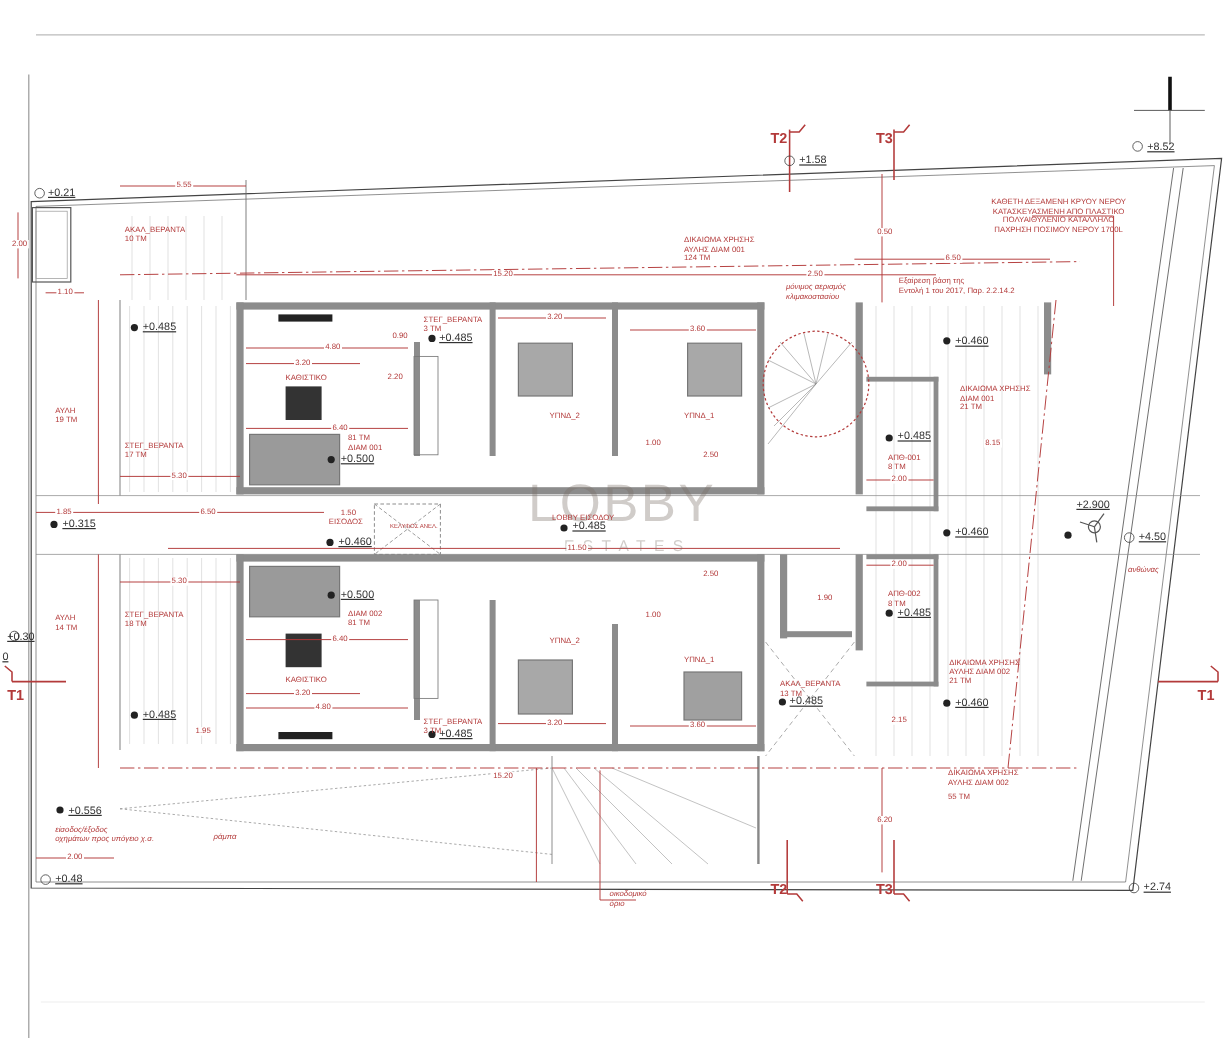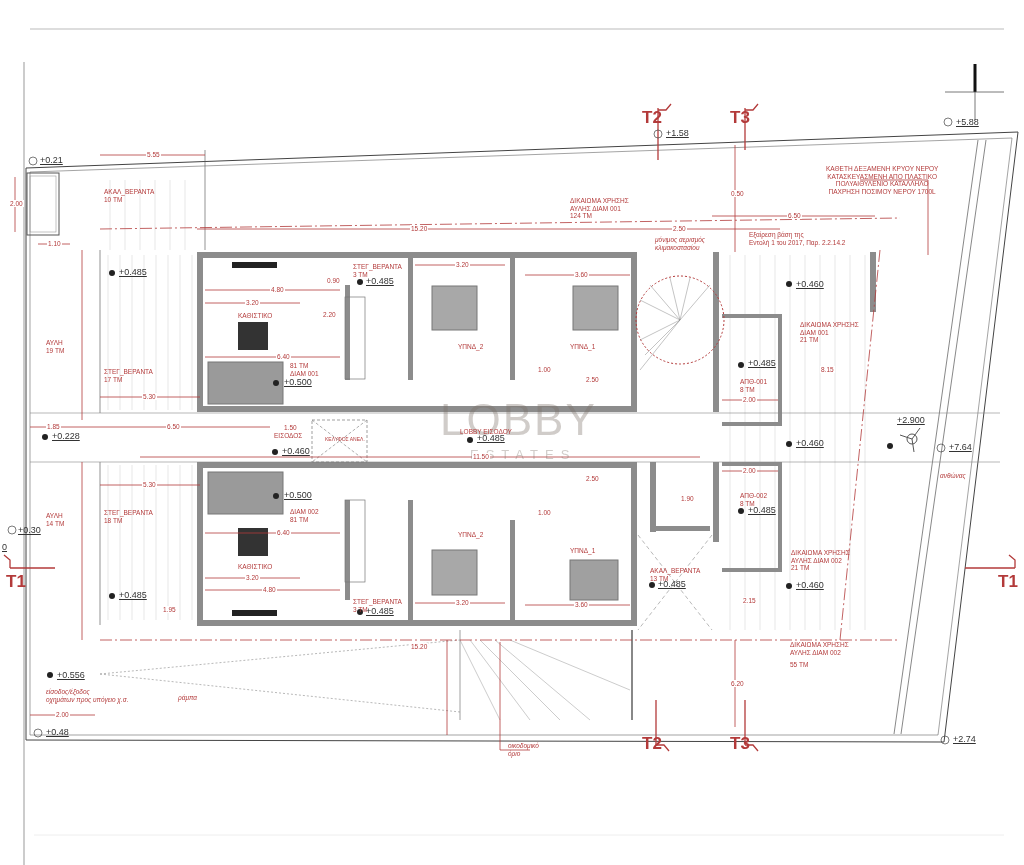--- a/index.html
+++ b/index.html
@@ -1,21 +1,21 @@
 <!DOCTYPE html>
 <html><head>
 <meta charset="utf-8">
 <style>
   html,body{margin:0;padding:0;background:#fff;}
   body{width:1024px;height:865px;position:relative;overflow:hidden;font-family:"Liberation Sans",sans-serif;}
   #plan{position:absolute;left:0;top:0;width:1024px;height:865px;}
   .lbl{position:absolute;color:#b33a3a;font-size:6.5px;line-height:7.5px;white-space:nowrap;font-family:"Liberation Sans",sans-serif;}
   .lvl{position:absolute;color:#333;font-size:9px;line-height:10px;white-space:nowrap;text-decoration:underline;font-family:"Liberation Sans",sans-serif;}
   .dim{position:absolute;color:#b33a3a;font-size:6.5px;line-height:7px;white-space:nowrap;font-family:"Liberation Sans",sans-serif;background:#fff;padding:0 1px;}
-  .sec{position:absolute;color:#b33a3a;font-size:17px;font-weight:bold;font-family:"Liberation Sans",sans-serif;}
+  .sec{position:absolute;color:#b33a3a;font-size:12px;font-weight:bold;font-family:"Liberation Sans",sans-serif;}
   .wm{position:absolute;color:rgba(120,110,100,0.35);font-size:44px;letter-spacing:2px;font-family:"Liberation Sans",sans-serif;}
   .wm2{position:absolute;color:rgba(120,110,100,0.35);font-size:13px;letter-spacing:7px;font-family:"Liberation Sans",sans-serif;}
   .center{text-align:center;}
   .ital{font-style:italic;}
 </style>
 </head>
 <body>
 
 <svg id="plan" viewBox="0 0 1024 865" xmlns="http://www.w3.org/2000/svg">
 
@@ -249,24 +249,24 @@
 
 <div class="sec" style="left:642px;top:108px;">T2</div>
 <div class="sec" style="left:730px;top:108px;">T3</div>
 <div class="sec" style="left:642px;top:734px;">T2</div>
 <div class="sec" style="left:730px;top:734px;">T3</div>
 <div class="sec" style="left:6px;top:572px;">T1</div>
 <div class="sec" style="left:998px;top:572px;">T1</div>
 
 <div class="lvl" style="left:40px;top:155px;">+0.21</div>
 <div class="lvl" style="left:666px;top:128px;">+1.58</div>
-<div class="lvl" style="left:956px;top:117px;">+5.88</div>
-<div class="lvl" style="left:949px;top:442px;">+7.64</div>
+<div class="lvl" style="left:956px;top:117px;">+8.52</div>
+<div class="lvl" style="left:949px;top:442px;">+4.50</div>
 <div class="lvl" style="left:897px;top:415px;">+2.900</div>
-<div class="lvl" style="left:18px;top:525px;">+0.30</div>
+<div class="lvl" style="left:6px;top:525px;">+0.30</div>
 <div class="lvl" style="left:2px;top:542px;">0</div>
 <div class="lvl" style="left:46px;top:727px;">+0.48</div>
 <div class="lvl" style="left:953px;top:734px;">+2.74</div>
 
 <div class="lbl" style="left:104px;top:188px;">
     <div>ΑΚΑΛ_ΒΕΡΑΝΤΑ</div>
     <div>10 ΤΜ</div>
   </div>
 <div class="lbl" style="left:570px;top:197px;">
     <div>ΔΙΚΑΙΩΜΑ ΧΡΗΣΗΣ</div>
@@ -317,21 +317,21 @@
   </div>
 <div class="lvl" style="left:796px;top:279px;">+0.460</div>
 <div class="lbl" style="left:740px;top:378px;">
     <div>ΑΠΘ-001</div>
     <div>8 ΤΜ</div>
   </div>
 <div class="lvl" style="left:748px;top:358px;">+0.485</div>
 
 <div class="lbl" style="left:274px;top:432px;">ΕΙΣΟΔΟΣ</div>
 <div class="lvl" style="left:282px;top:446px;">+0.460</div>
-<div class="lvl" style="left:52px;top:431px;">+0.228</div>
+<div class="lvl" style="left:52px;top:431px;">+0.315</div>
 <div class="lbl" style="left:460px;top:428px;">LOBBY ΕΙΣΟΔΟΥ</div>
 <div class="lvl" style="left:477px;top:433px;">+0.485</div>
 <div class="lbl" style="left:325px;top:436px;font-size:5px;">ΚΕΛΥΦΟΣ ΑΝΕΛ.</div>
 <div class="lvl" style="left:796px;top:438px;">+0.460</div>
 <div class="lbl ital" style="left:940px;top:472px;">ανθώνας</div>
 
 <div class="lbl" style="left:46px;top:512px;">
     <div>ΑΥΛΗ</div>
     <div>14 ΤΜ</div>
   </div>

